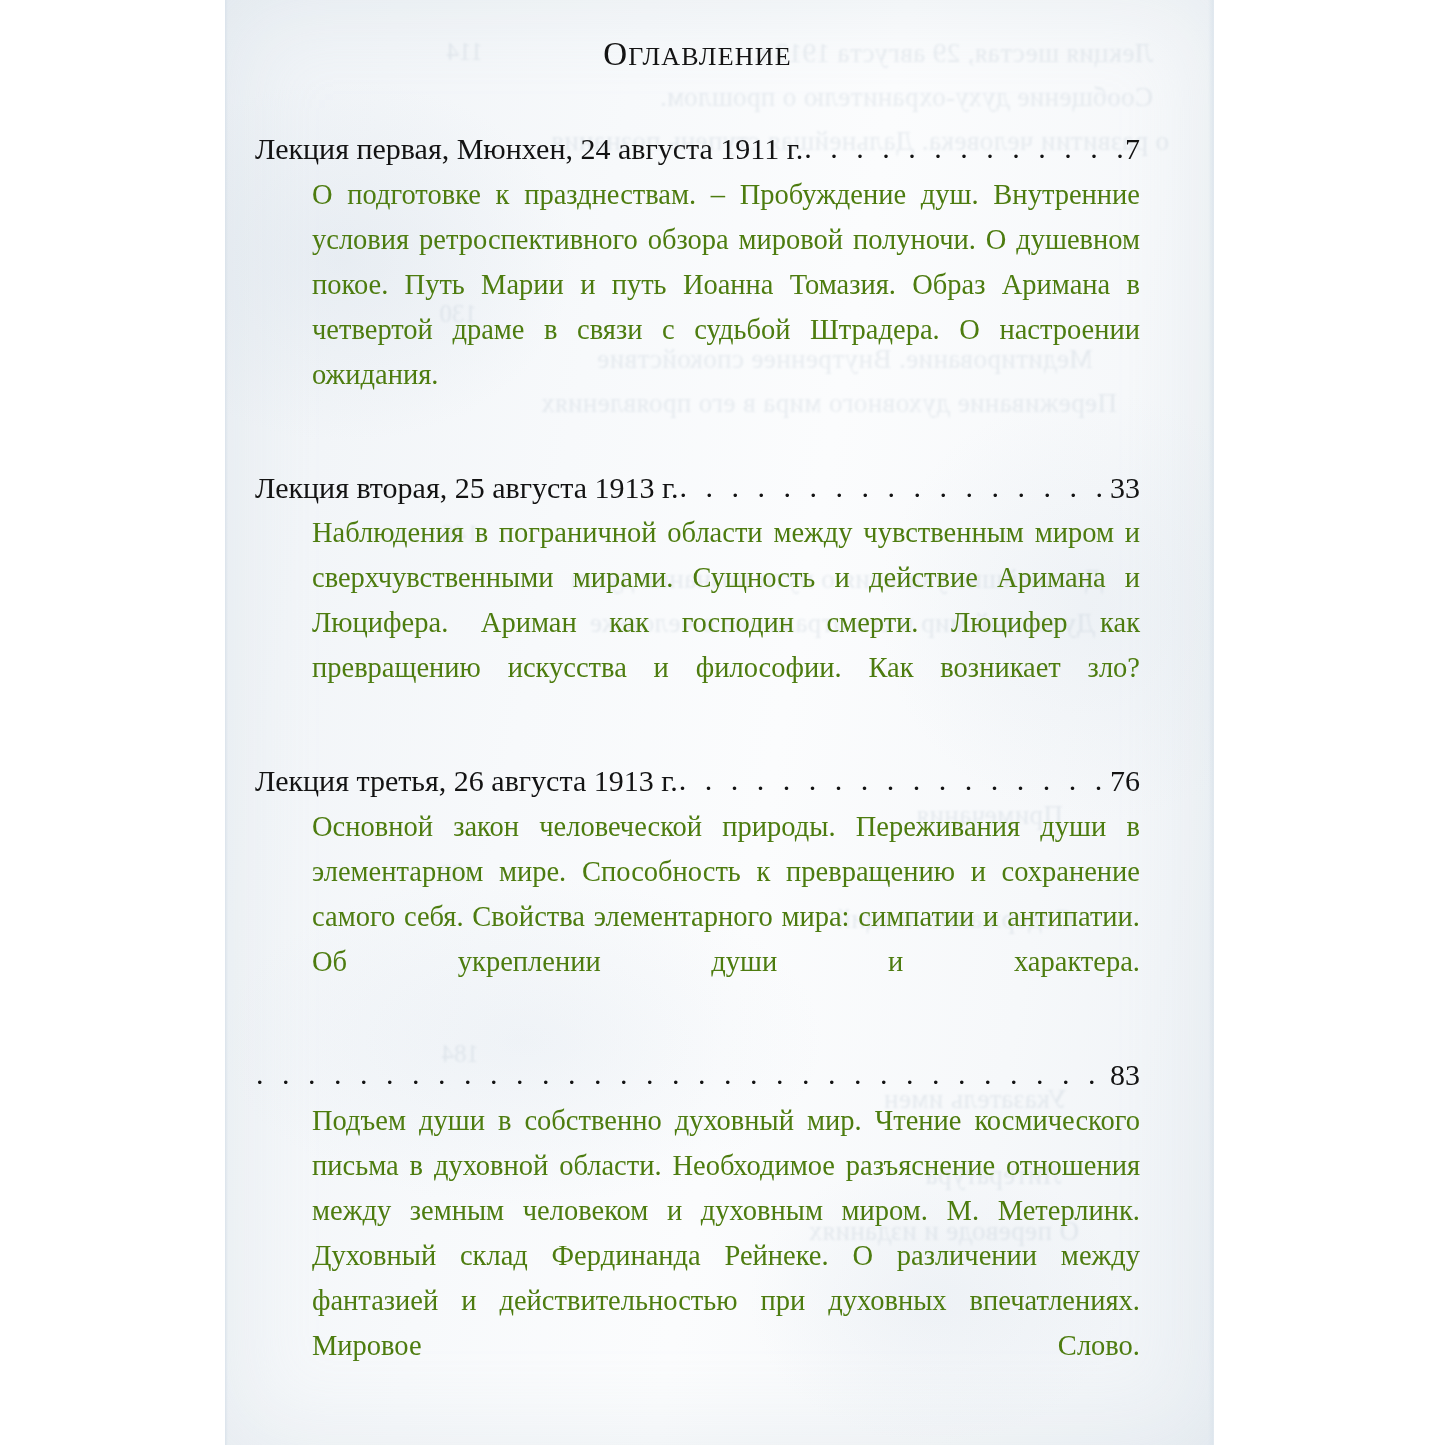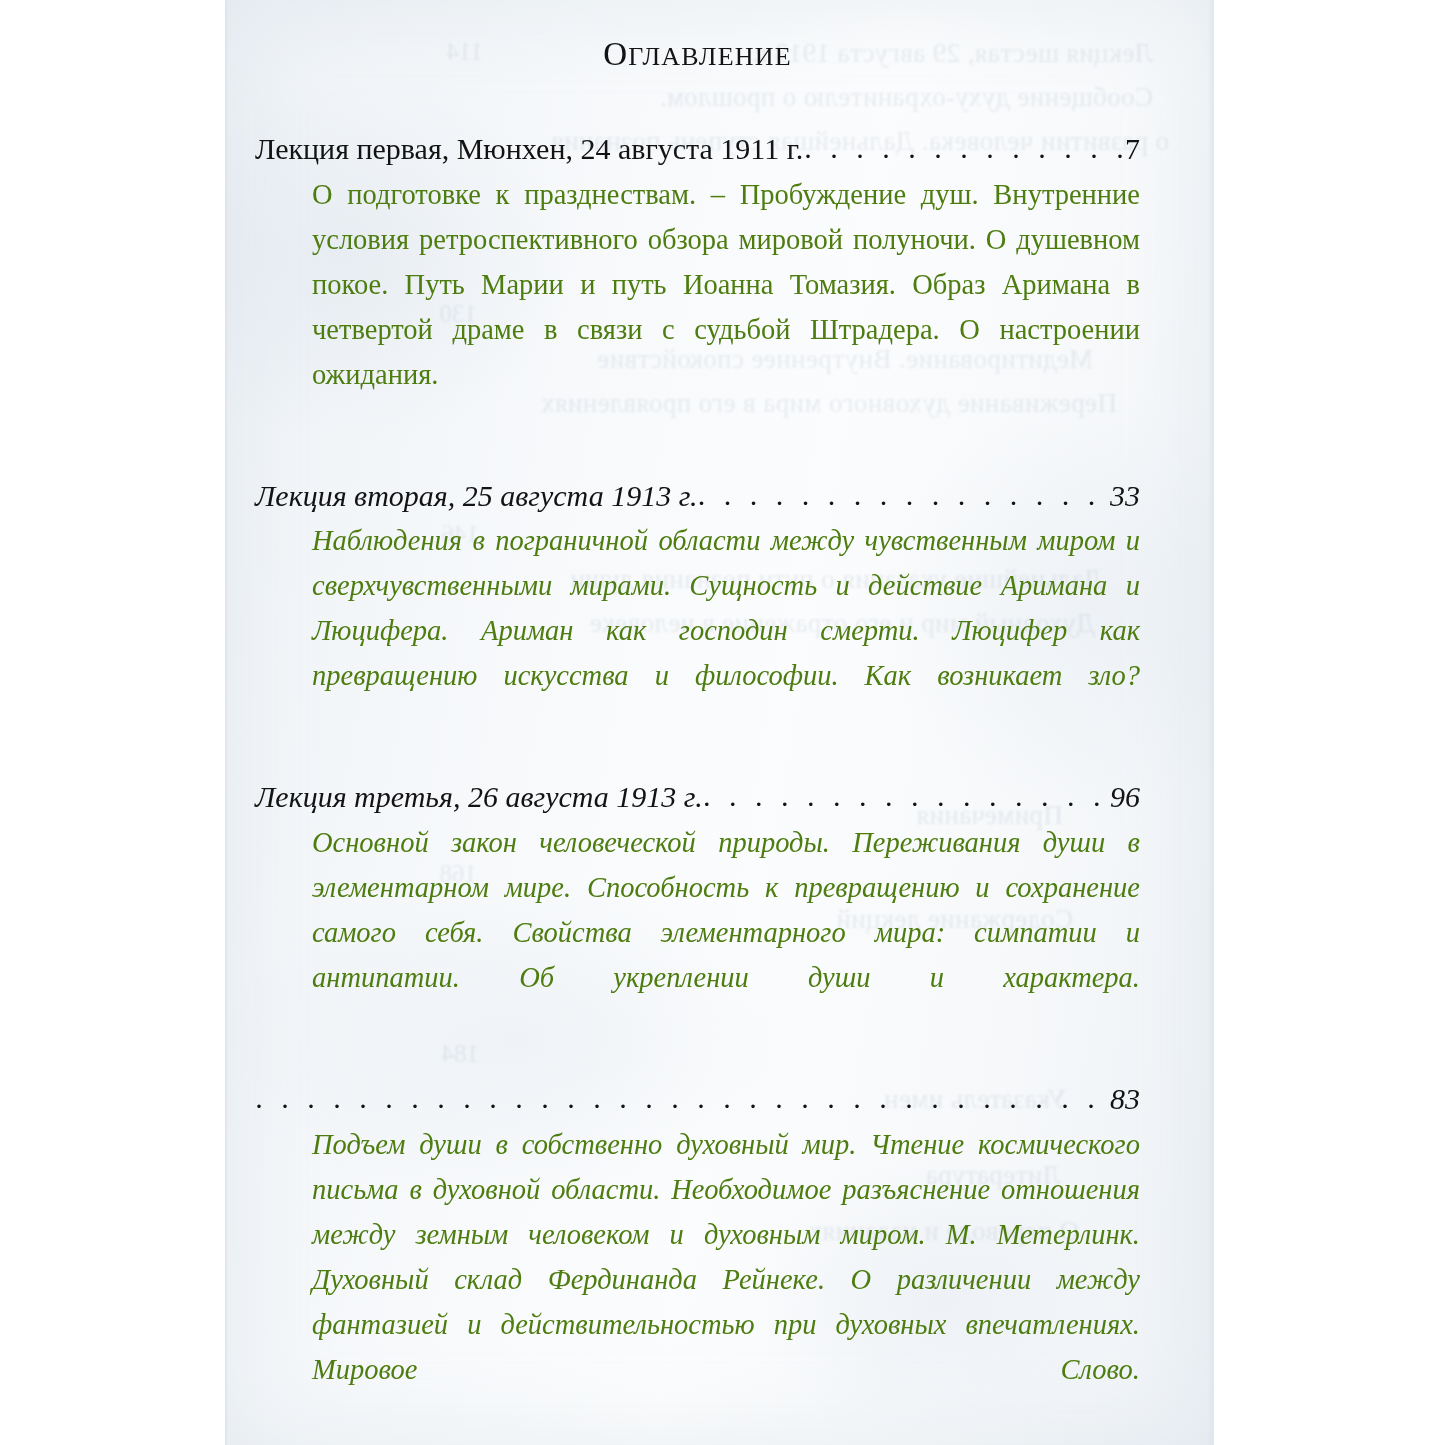--- a/index.html
+++ b/index.html
@@ -108,21 +108,21 @@
     font-size: 33px;
   }
   .toc-title .sc {
     font-size: 26px;
   }
 
   .entry {
     margin-top: 0;
   }
   .entry.first { margin-top: 58px; }
-  .entry.rest  { margin-top: 34px; font-style: italic; }
+  .entry.rest  { margin-top: 26px; }
 
   .entry-head {
     display: flex;
     align-items: baseline;
     font-size: 30px;
     line-height: 1.32;
     color: #131313;
     white-space: nowrap;
   }
   .entry-title {
@@ -214,21 +214,21 @@
         <span class="leader">. . . . . . . . . . . . . . . . . . . . . . . . . . . . . . . . . . . . . . . . . . . . . . . . . . .</span>
         <span class="entry-page">33</span>
       </div>
       <div class="entry-desc">Наблюдения в пограничной области между чувственным миром и сверхчувственными мирами. Сущность и действие Аримана и Люцифера. Ариман как господин смерти. Люцифер как превращению искусства и философии. Как возникает зло?</div>
     </div>
 
     <div class="entry rest">
       <div class="entry-head">
         <span class="entry-title">Лекция третья, 26 августа 1913 г.</span>
         <span class="leader">. . . . . . . . . . . . . . . . . . . . . . . . . . . . . . . . . . . . . . . . . . . . . . . . . . .</span>
-        <span class="entry-page">96</span>
+        <span class="entry-page">76</span>
       </div>
       <div class="entry-desc">Основной закон человеческой природы. Переживания души в элементарном мире. Способность к превращению и сохранение самого себя. Свойства элементарного мира: симпатии и антипатии. Об укреплении души и характера.</div>
     </div>
 
     <div class="entry rest">
       <div class="entry-head">
         <span class="leader">. . . . . . . . . . . . . . . . . . . . . . . . . . . . . . . . . . . . . . . . . . . . . . . . . . .</span>
         <span class="entry-page">83</span>
       </div>
       <div class="entry-desc">Подъем души в собственно духовный мир. Чтение космического письма в духовной области. Необходимое разъяснение отношения между земным человеком и духовным миром. М. Метерлинк. Духовный склад Фердинанда Рейнеке. О различении между фантазией и действительностью при духовных впечатлениях. Мировое Слово.</div>

